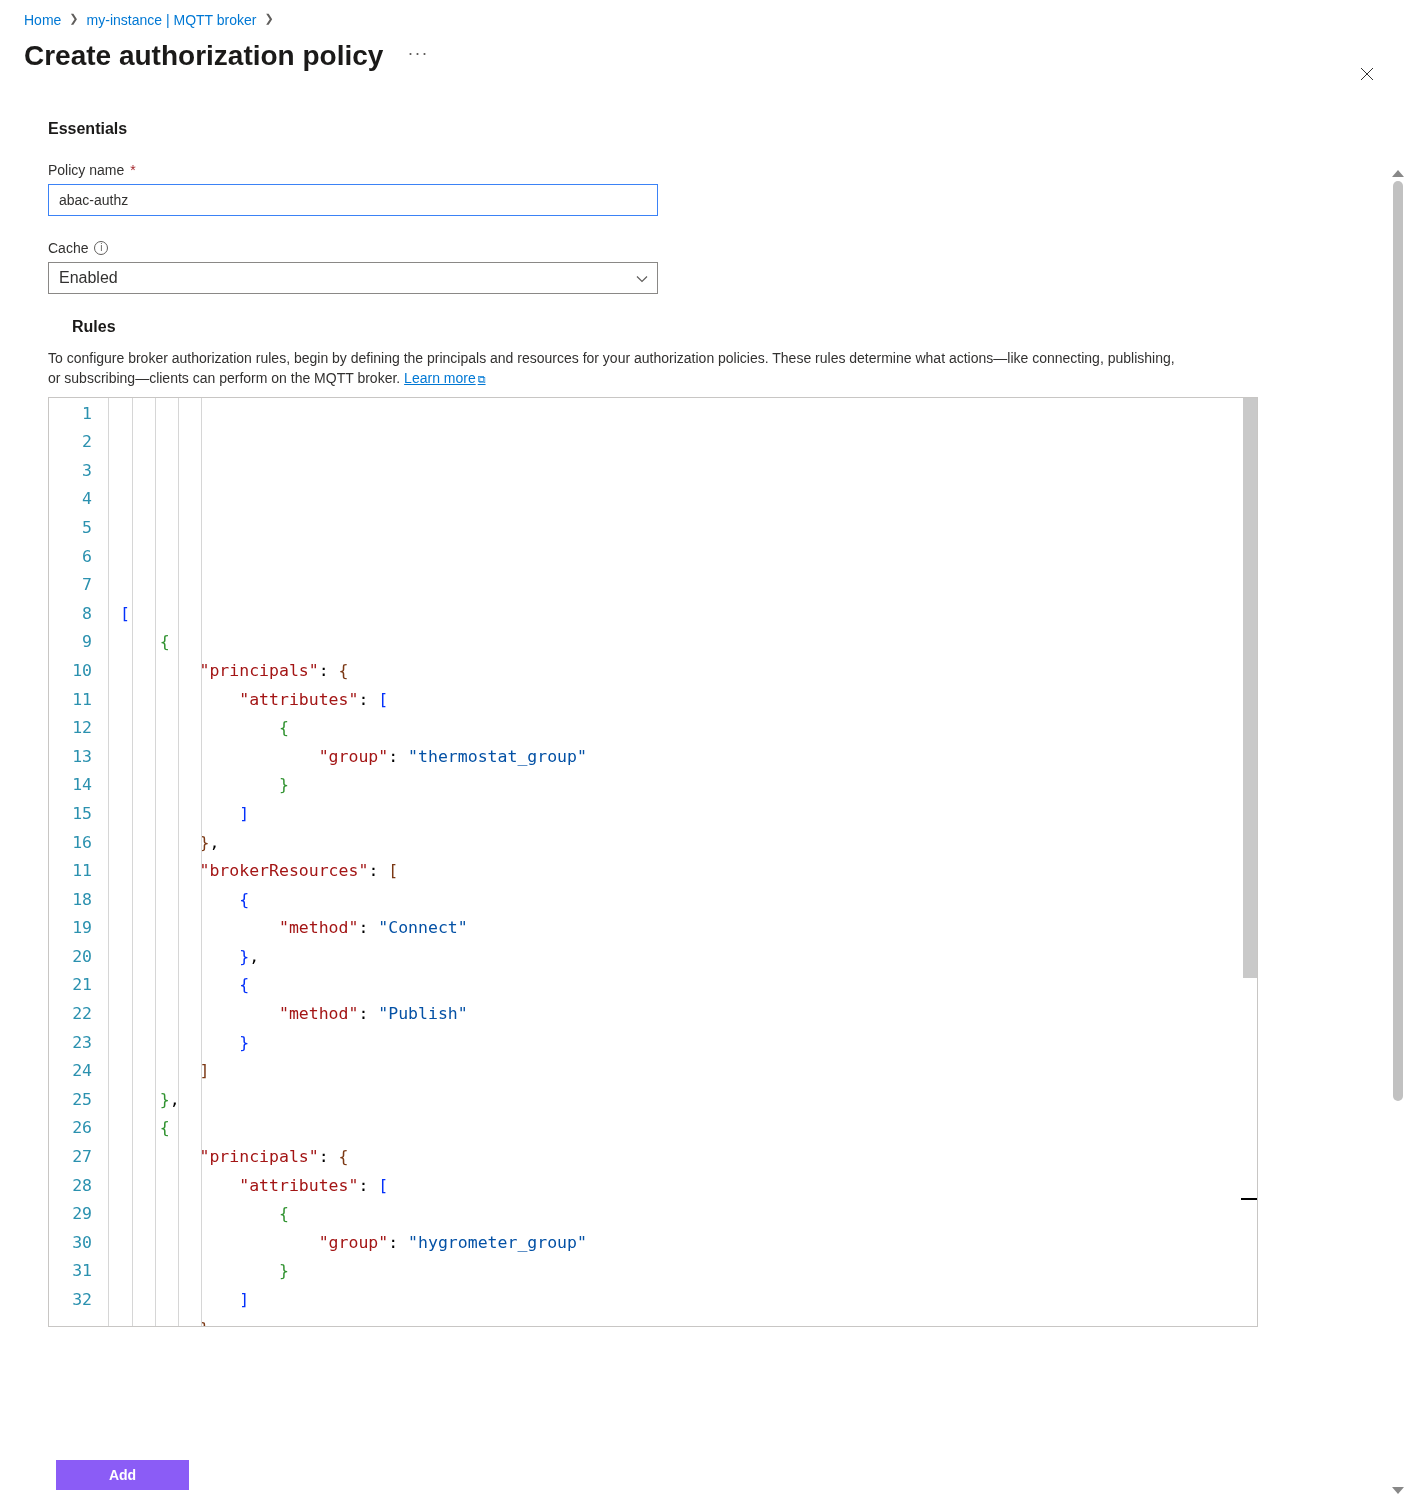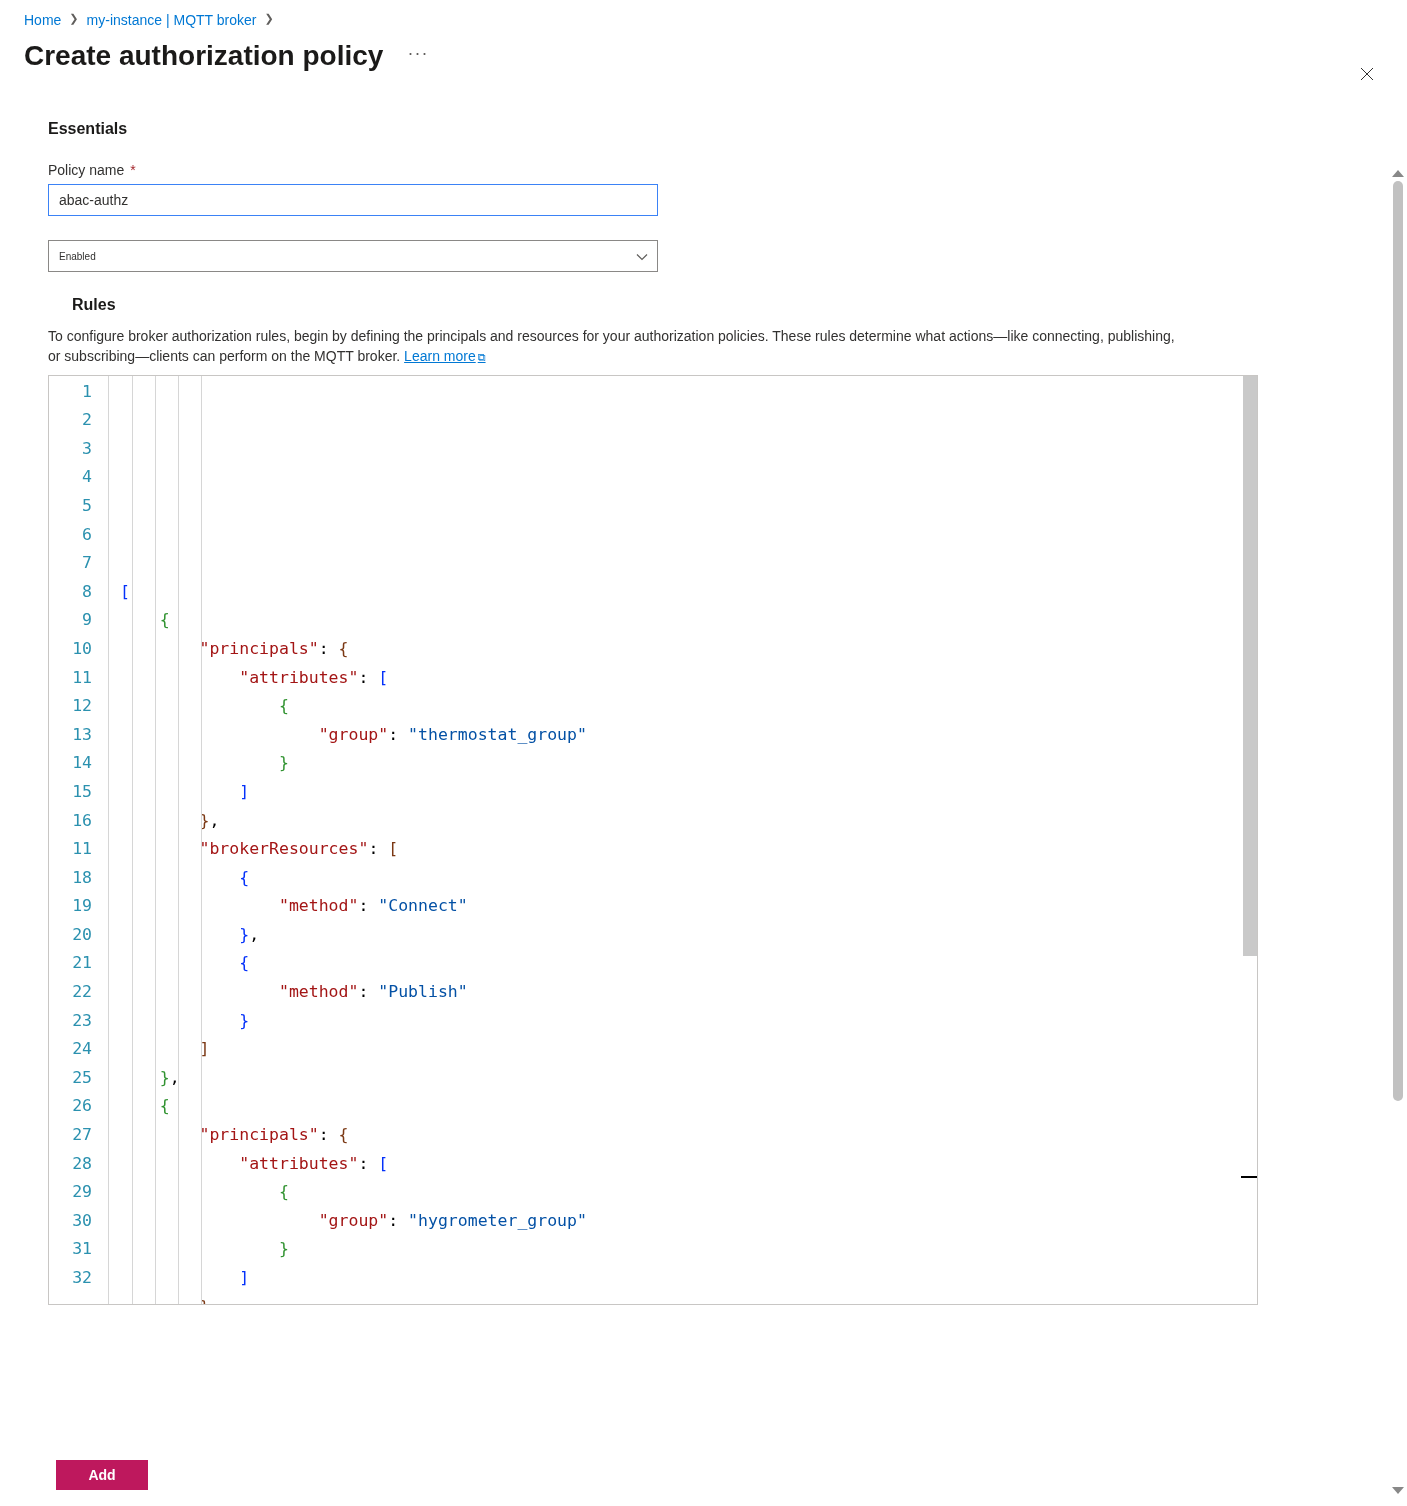--- a/index.html
+++ b/index.html
@@ -112,21 +112,21 @@
 
   .select-wrap {
     position: relative;
     width: 610px;
   }
   .select {
     width: 100%;
     height: 32px;
     border: 1px solid #8a8886;
     padding: 0 12px 0 10px;
-    font-size: 10px;
+    font-size: 16px;
     background: #fff;
     color: #323130;
     cursor: pointer;
     display: flex;
     align-items: center;
   }
   .select-wrap .chev-down {
     position: absolute;
     right: 10px;
     top: 50%;
@@ -254,23 +254,23 @@
     height: 920px;
     background: #c1c1c1;
     border-radius: 5px;
   }
 
   
   .add-btn {
     position: absolute;
     left: 56px;
     bottom: 16px;
-    width: 92px;
+    width: 133px;
     height: 30px;
-    background: #be185d;
+    background: #8b5cf6;
     color: #fff;
     border: none;
     font-size: 14px;
     font-weight: 600;
     cursor: pointer;
     display: flex;
     align-items: center;
     justify-content: center;
   }
 </style>
@@ -300,20 +300,24 @@
 
   <div class="field">
     <div class="field-label">
       <span>Policy name</span>
       <span class="req">*</span>
     </div>
     <input type="text" class="text-input" value="abac-authz" style="">
   </div>
 
   <div class="field">
+    <div class="field-label">
+      <span>Cache</span>
+      <span class="info-icon">i</span>
+    </div>
     <div class="select-wrap">
       <div class="select">
         <span>Enabled</span>
       </div>
       <span class="chev-down">
         <svg width="12" height="8" viewBox="0 0 12 8" fill="none" stroke="#605e5c" stroke-width="1.2">
           <polyline points="1,1.5 6,6.5 11,1.5"></polyline>
         </svg>
       </span>
     </div>

